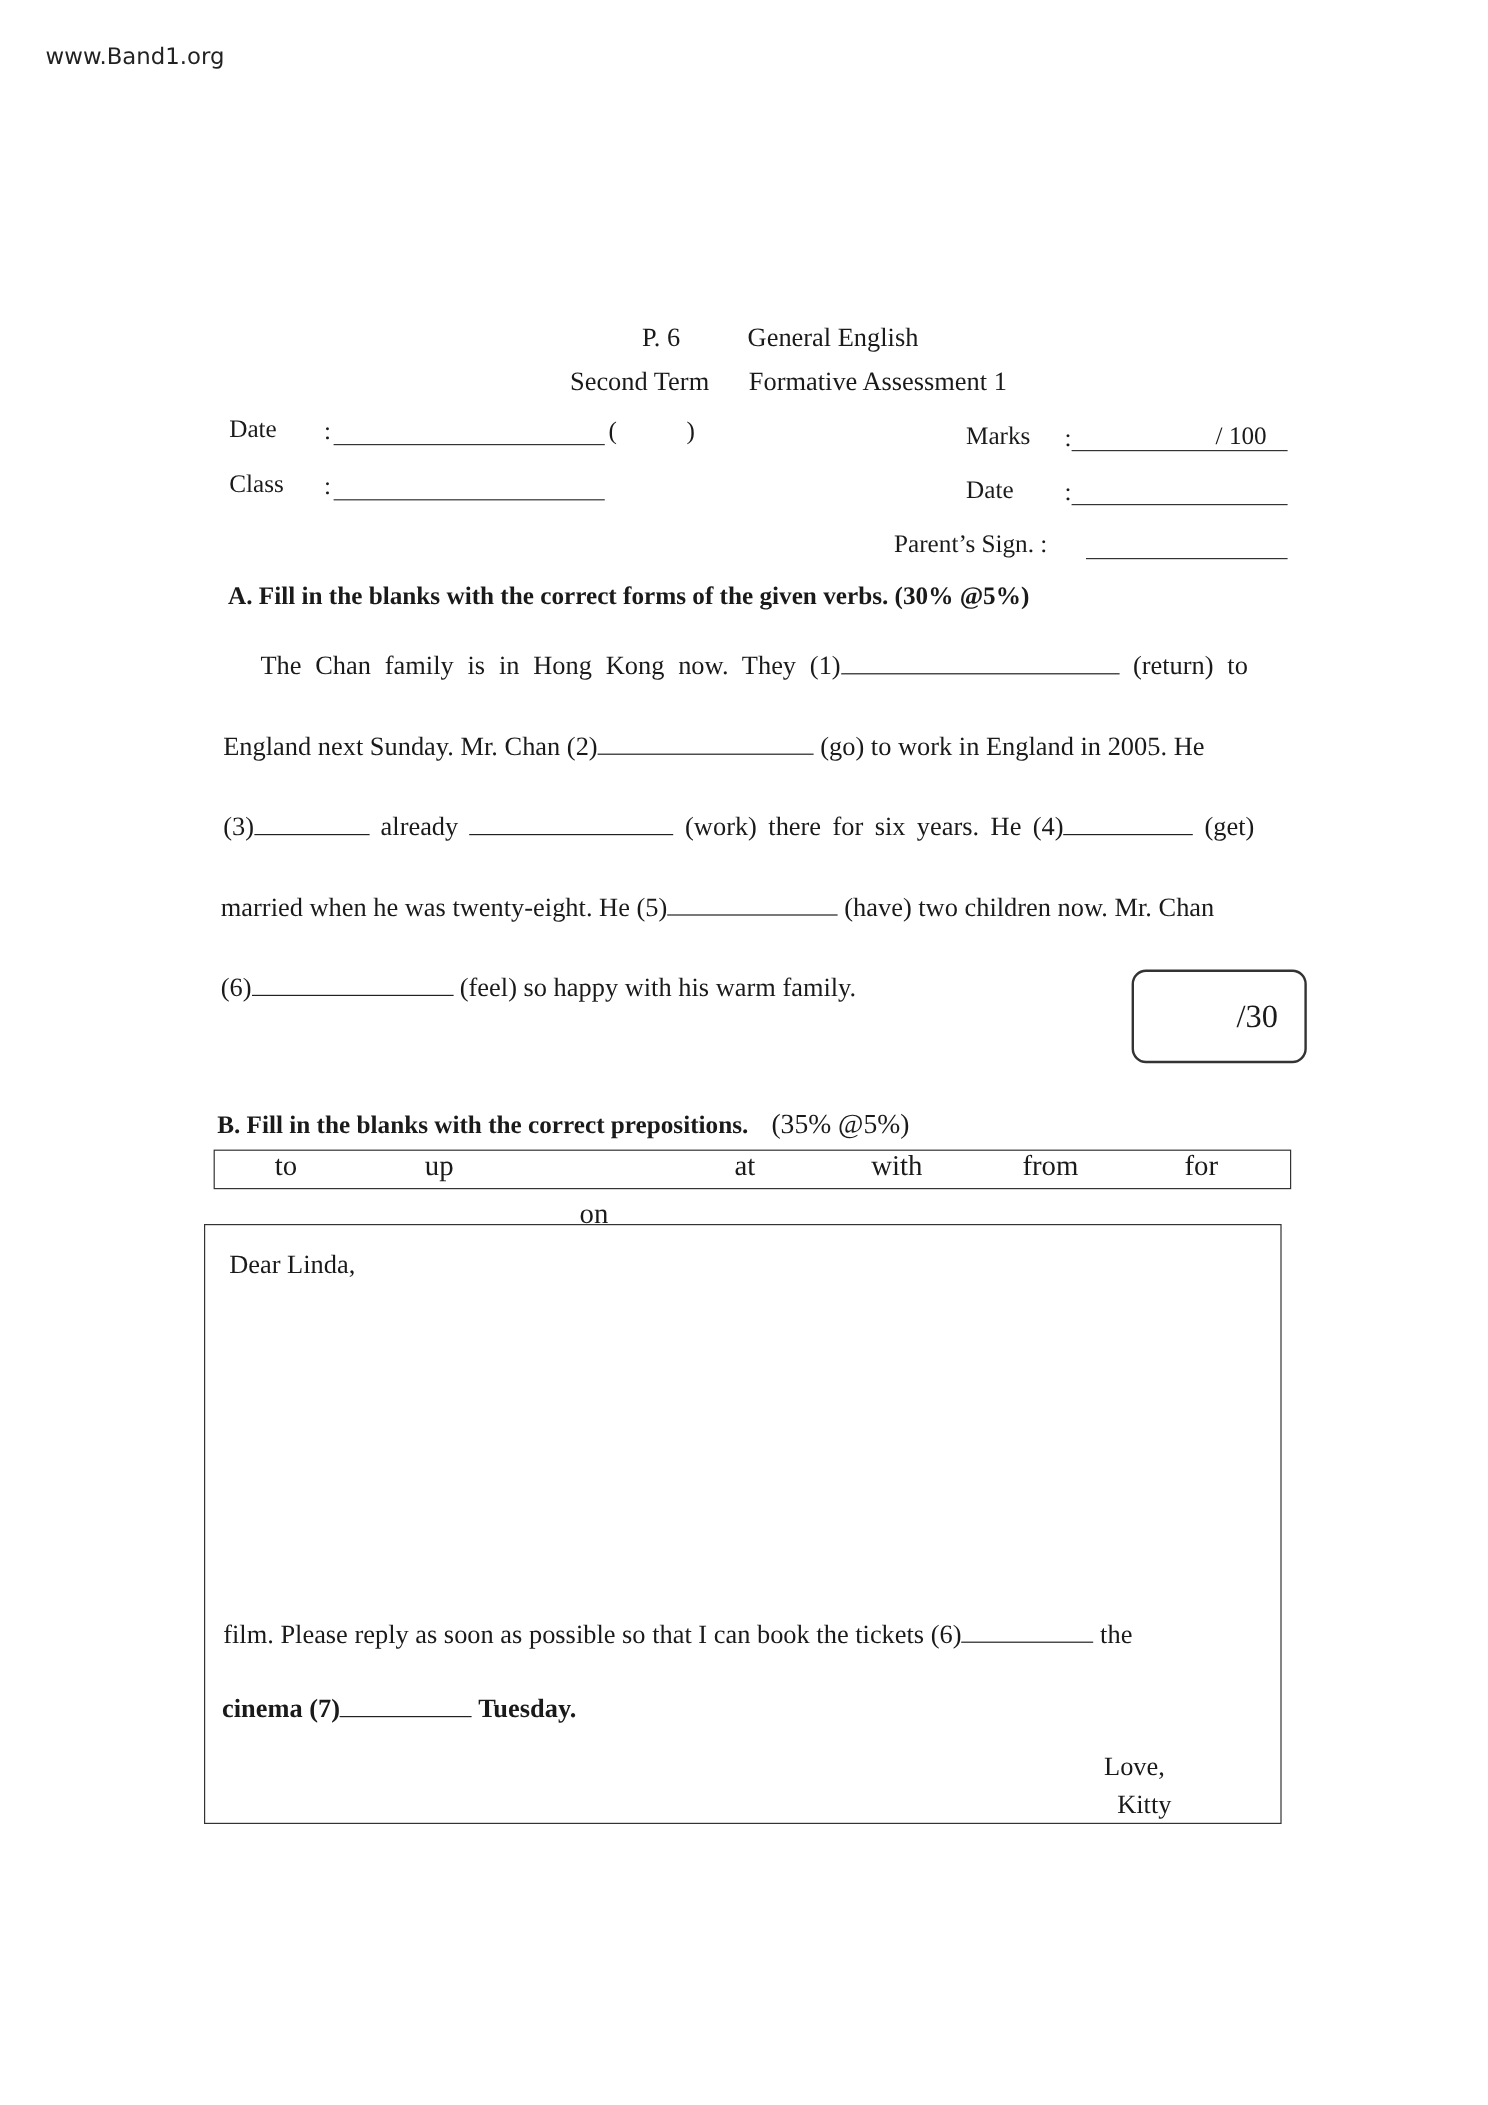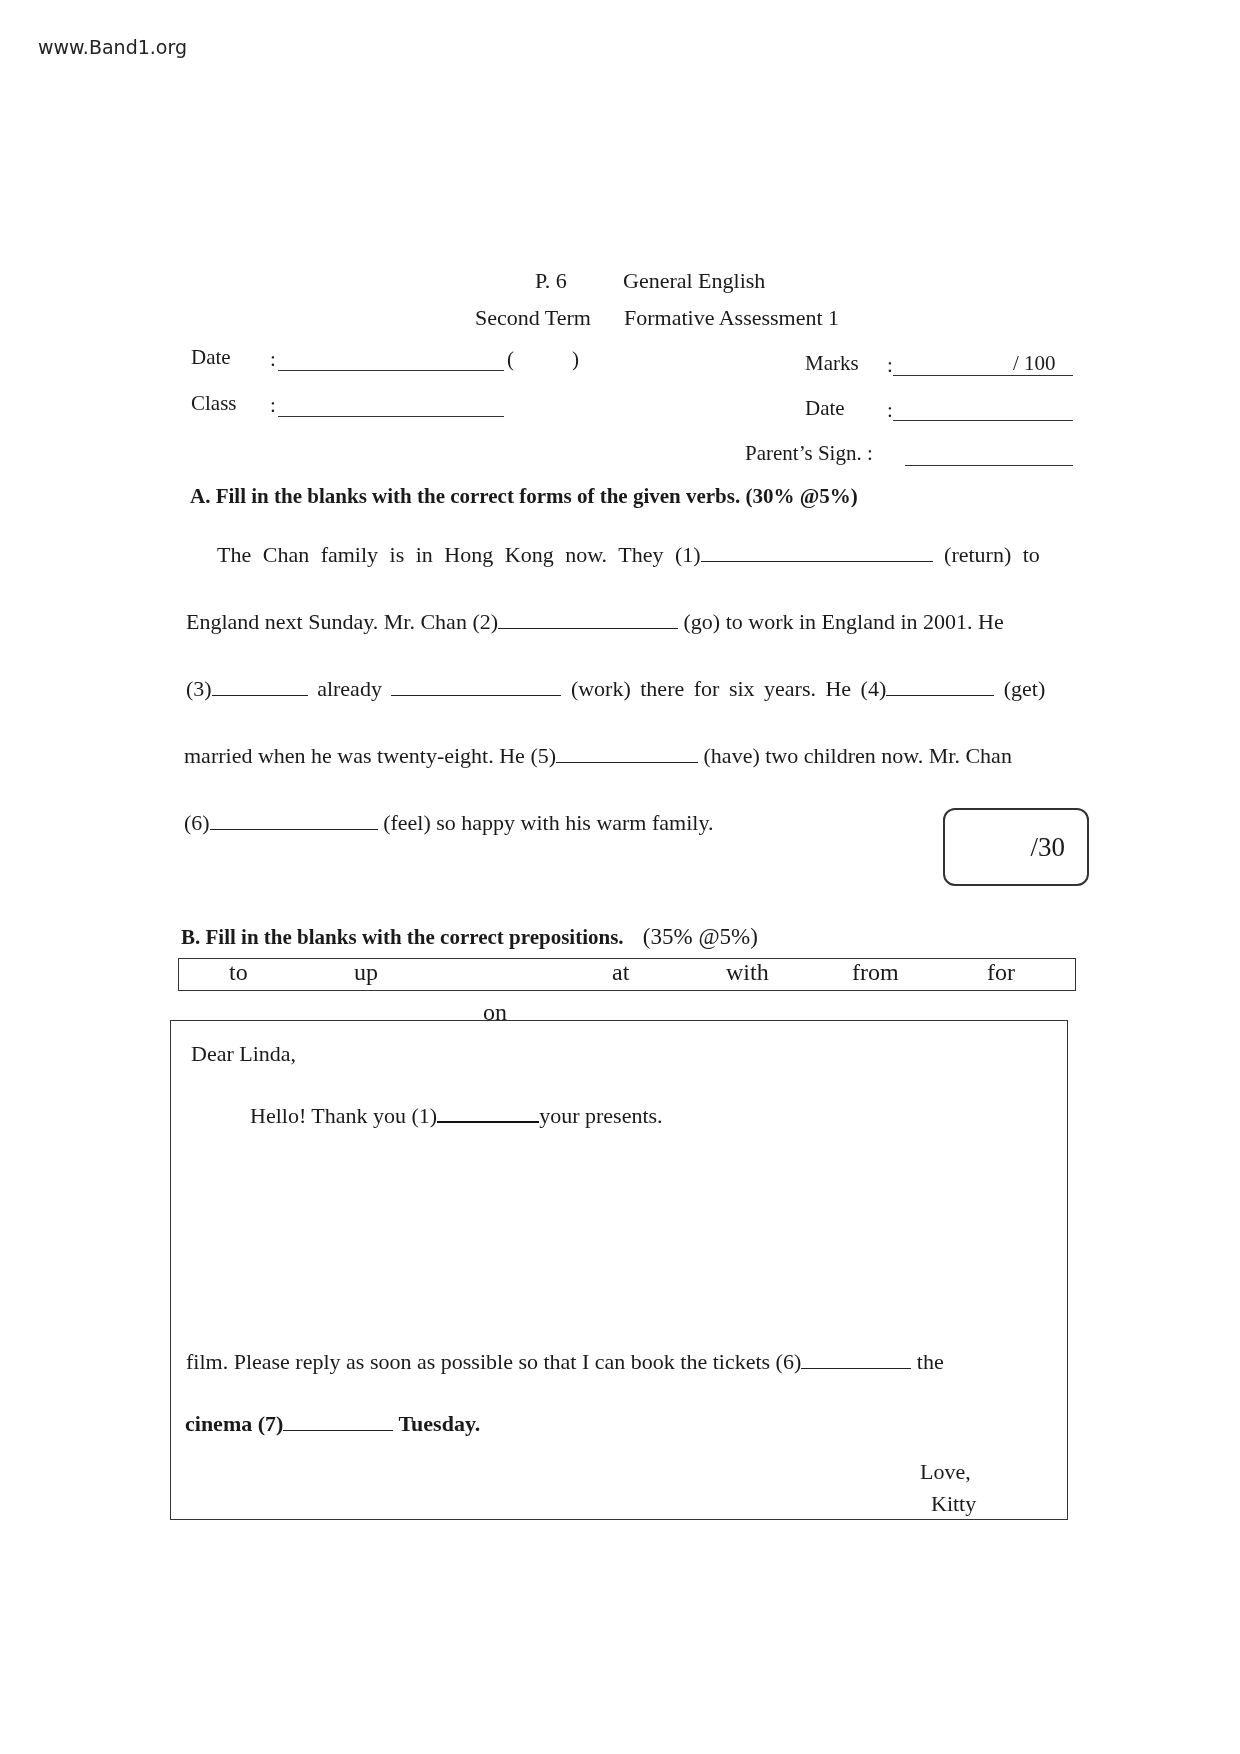--- a/index.html
+++ b/index.html
@@ -53,21 +53,21 @@
 <div class="hdr-line" style="left:893px; top:420px; width:180px;"></div>
 <div class="abs lbl" style="left:745px; top:441px;">Parent’s Sign. :</div>
 <div class="hdr-line" style="left:905px; top:465px; width:168px;"></div>
 
 <div class="abs sec-title" style="left:190px; top:484px;">A. Fill in the blanks with the correct forms of the given verbs. (30% @5%)</div>
 
 <div class="abs para" style="left:217px; top:542px; word-spacing:6px;">
   <span>The Chan family is in Hong Kong now. They (1)</span><span class="blank" style="width:232px;"></span><span> (return) to</span>
 </div>
 <div class="abs para" style="left:186px; top:609px;">
-  <span>England next Sunday. Mr. Chan (2)</span><span class="blank" style="width:180px;"></span><span> (go) to work in England in 2001. He</span>
+  <span>England next Sunday. Mr. Chan (2)</span><span class="blank" style="width:180px;"></span><span> (go) to work in England in 2005. He</span>
 </div>
 <div class="abs para" style="left:186px; top:676px; word-spacing:4px;">
   <span>(3)</span><span class="blank" style="width:96px;"></span><span> already </span><span class="blank" style="width:170px;"></span><span> (work) there for six years. He (4)</span><span class="blank" style="width:108px;"></span><span> (get)</span>
 </div>
 <div class="abs para" style="left:184px; top:743px;">
   <span>married when he was twenty-eight. He (5)</span><span class="blank" style="width:142px;"></span><span> (have) two children now. Mr. Chan</span>
 </div>
 <div class="abs para" style="left:184px; top:810px;">
   <span>(6)</span><span class="blank" style="width:168px;"></span><span> (feel) so happy with his warm family.</span>
 </div>
@@ -86,23 +86,20 @@
   <span class="word" style="left:175px;">up</span>
   <span class="word" style="left:304px;margin-top:40px;">on</span>
   <span class="word" style="left:433px;">at</span>
   <span class="word" style="left:547px;">with</span>
   <span class="word" style="left:673px;">from</span>
   <span class="word" style="left:808px;">for</span>
 </div>
 
 <div class="letter-box">
   <div class="ltxt" style="left:20px; top:20px;">Dear Linda,</div>
-  <div class="ltxt" style="left:79px; top:82px;">
-    <span>Hello! Thank you (1)</span><span class="blank dark" style="width:102px;"></span><span>your presents.</span>
-  </div>
   <div class="ltxt" style="left:15px; top:328px;">
     <span>film. Please reply as soon as possible so that I can book the tickets (6)</span><span class="blank" style="width:110px;"></span><span> the</span>
   </div>
   <div class="ltxt" style="left:14px; top:390px;font-weight:bold;">
     <span>cinema (7)</span><span class="blank" style="width:110px;"></span><span> Tuesday.</span>
   </div>
   <div class="ltxt" style="left:749px; top:438px;">Love,</div>
   <div class="ltxt" style="left:760px; top:470px;">Kitty</div>
 </div>
 

